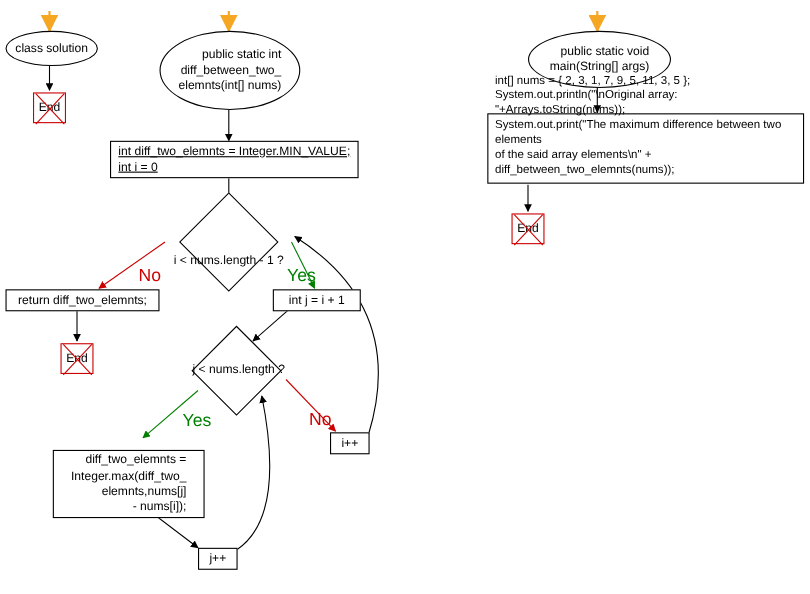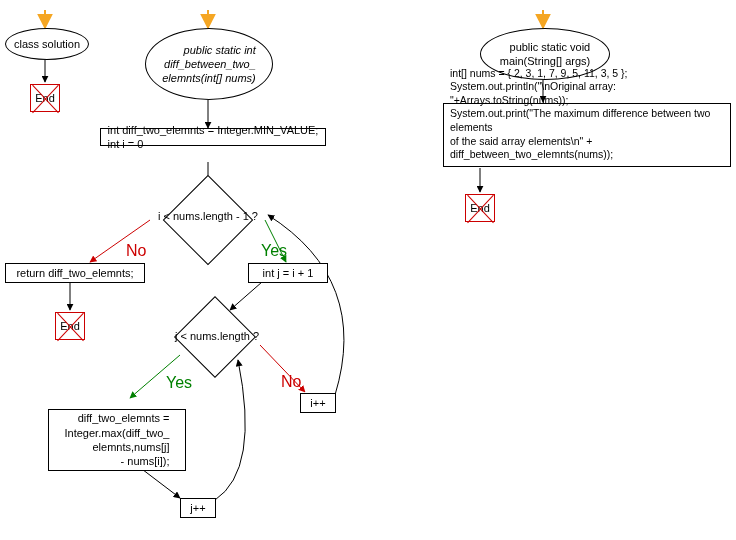--- a/index.html
+++ b/index.html
@@ -129,33 +129,33 @@
   <line x1="480" y1="168" x2="480" y2="192" stroke="#000" marker-end="url(#arr-black)"></line>
 </svg>
 
 <div class="node ellipse" style="left:5px; top:28px; width:84px; height:32px;">
   <span>class solution</span>
 </div>
 <div class="end-node" style="left:30px; top:84px;">
   <span>End</span>
 </div>
 
-<div class="node ellipse" style="left:145px; top:28px; width:128px; height:72px; white-space:pre-line;font-style:italic;">
+<div class="node ellipse" style="left:145px; top:28px; width:128px; height:72px; white-space:pre-line;">
   <span>public static int
 diff_between_two_
 elemnts(int[] nums)</span>
 </div>
 
-<div class="node rect" style="left:100px; top:128px; width:226px; height:18px; text-align:left; white-space:pre-line;">
+<div class="node rect" style="left:100px; top:128px; width:226px; height:34px; text-align:left; white-space:pre-line;text-decoration:underline;">
   <span>int diff_two_elemnts = Integer.MIN_VALUE;
 int i = 0</span>
 </div>
 
 <div class="diamond" style="left:176px; top:188px; width:64px; height:64px;"></div>
-<div class="diamond-text" style="left:143px; top:210px; width:130px;">i &lt; nums.length - 1 ?</div>
+<div class="diamond-text" style="left:143px; top:231px; width:130px;">i &lt; nums.length - 1 ?</div>
 
 <div class="edge-label no" style="left:126px; top:242px;">No</div>
 <div class="edge-label yes" style="left:261px; top:242px;">Yes</div>
 
 <div class="node rect" style="left:5px; top:263px; width:140px; height:20px;">
   <span>return diff_two_elemnts;</span>
 </div>
 <div class="end-node" style="left:55px; top:312px;">
   <span>End</span>
 </div>

